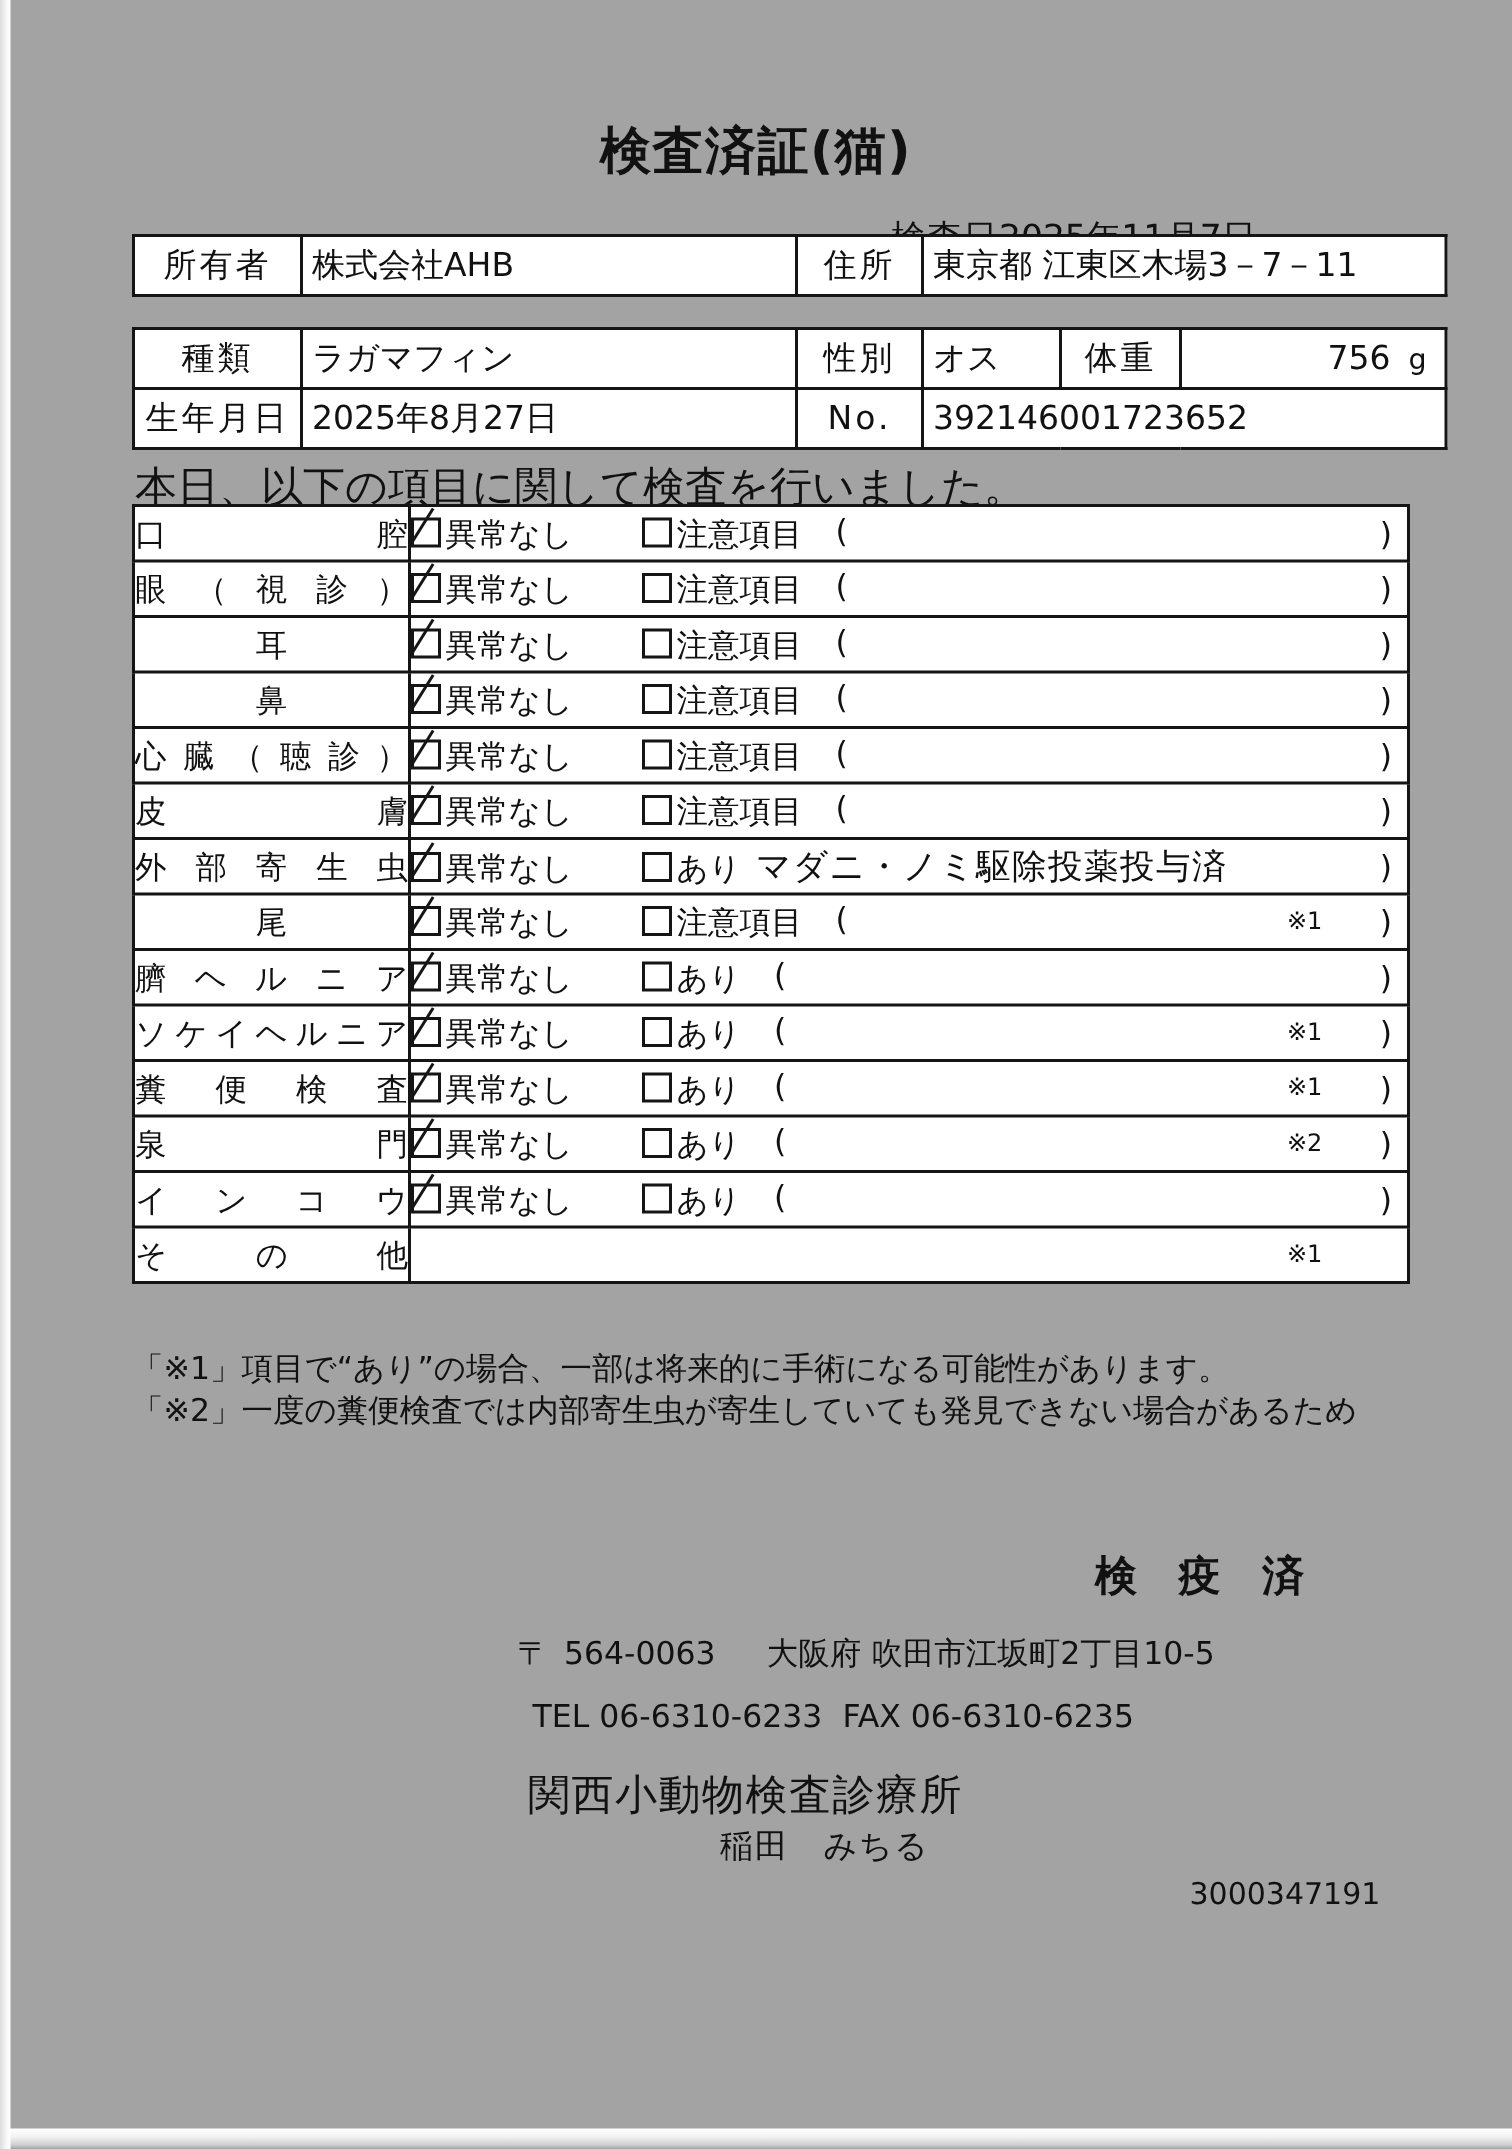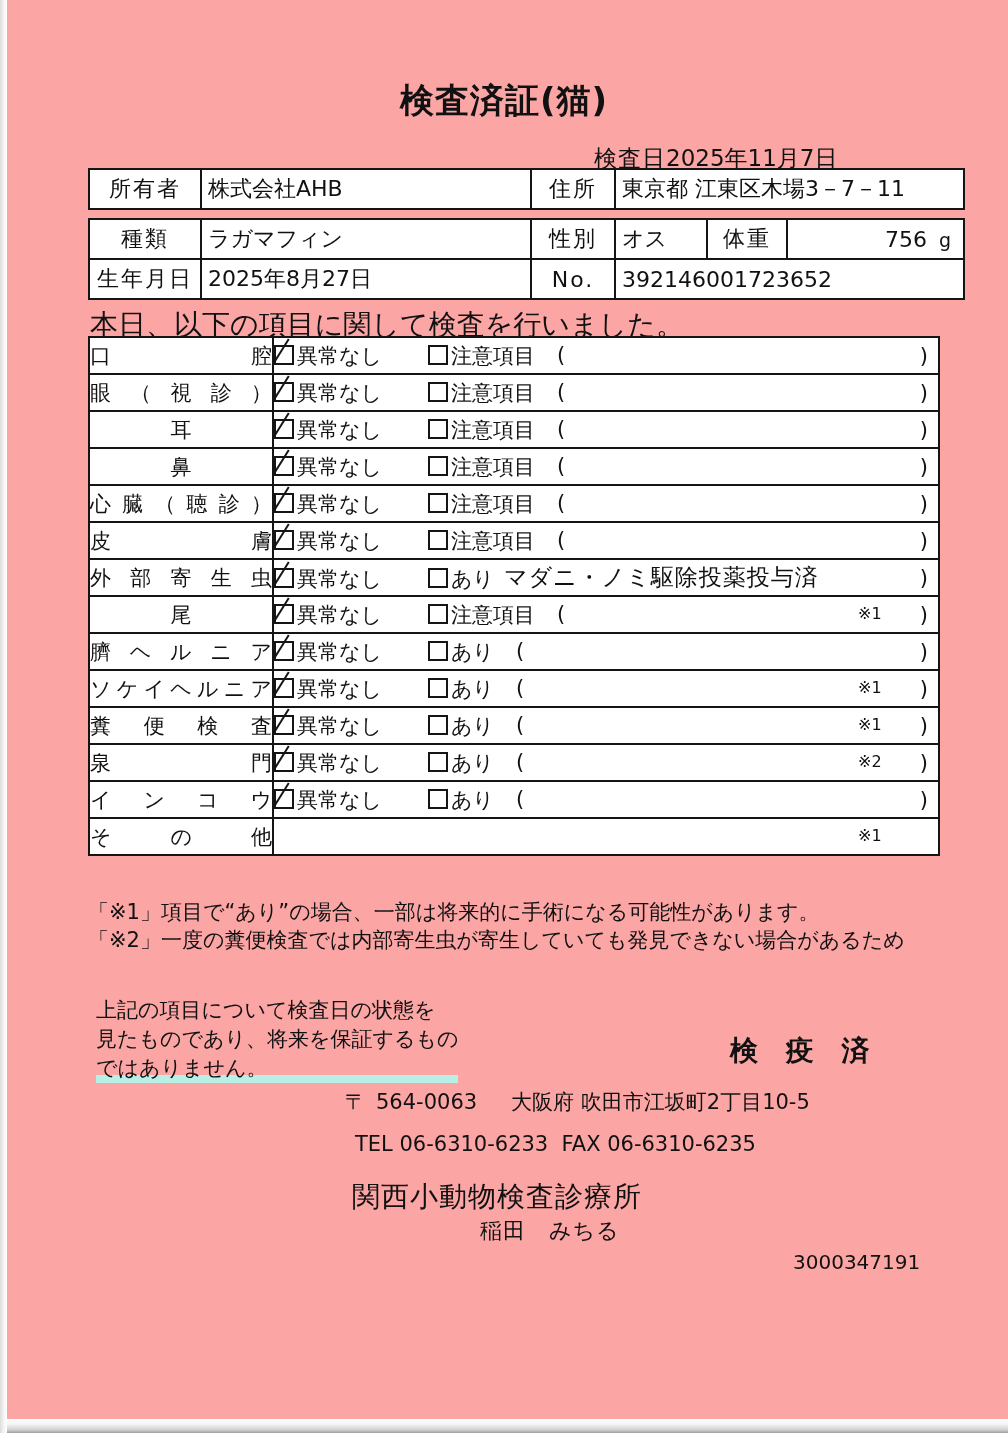--- a/index.html
+++ b/index.html
@@ -10,21 +10,21 @@
   }
   body {
     font-family: "DejaVu Sans", "Liberation Sans", sans-serif;
     color: #111111;
     -webkit-font-smoothing: none;
   }
   #page {
     position: relative;
     width: 1008px;
     height: 1433px;
-    background: #fca5a5;
+    background: #a3a3a3;
     overflow: hidden;
   }
   
   .scan-edge {
     position: absolute;
     left: 0;
     bottom: 0;
     width: 1008px;
     height: 14px;
     background: linear-gradient(to bottom, #ffffff 0%, #f2f2f2 40%, #cfcfcf 78%, #9e9e9e 100%);
@@ -78,21 +78,21 @@
     vertical-align: middle;
     white-space: nowrap;
     overflow: hidden;
   }
   .cell-label {
     text-align: center;
     letter-spacing: 2px;
   }
   .cell-value { text-align: left; border-radius: 15px; }
 
-  #owner-table { top: 168px; left: 88px; width: 877px; }
+  #owner-table { top: 156px; left: 88px; width: 877px; }
   #pet-table   { top: 218px; left: 88px; width: 877px; }
 
   .weight-inner {
     display: flex;
     justify-content: flex-end;
     align-items: baseline;
   }
   .weight-num { }
   .weight-unit { font-size: 19px; margin-left: 12px; padding-right: 6px; }
 
@@ -413,25 +413,20 @@
           <td class="ck-opts"></td>
         </tr>
       </tbody>
   </table>
 
   <div class="footnotes">
     <div>「※1」項目で“あり”の場合、一部は将来的に手術になる可能性があります。</div>
     <div>「※2」一度の糞便検査では内部寄生虫が寄生していても発見できない場合があるため</div>
   </div>
 
-  <div class="disclaimer">
-    <div>上記の項目について検査日の状態を</div>
-    <div>見たものであり、将来を保証するもの</div>
-    <div class="hl">ではありません。</div>
-  </div>
 
   <div class="stamp">検 疫 済</div>
 
   <div class="clinic-addr">
     <span class="addr-zip">〒</span><span>564-0063</span><span class="addr-gap"></span><span>大阪府 吹田市江坂町2丁目10-5</span>
   </div>
   <div class="clinic-tel">
     <span>TEL 06-6310-6233</span>&nbsp;&nbsp;<span>FAX 06-6310-6235</span>
   </div>
   <div class="clinic-name">関西小動物検査診療所</div>

